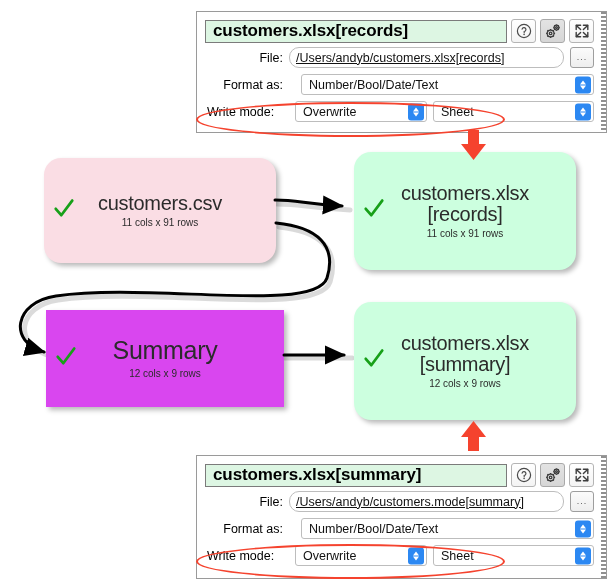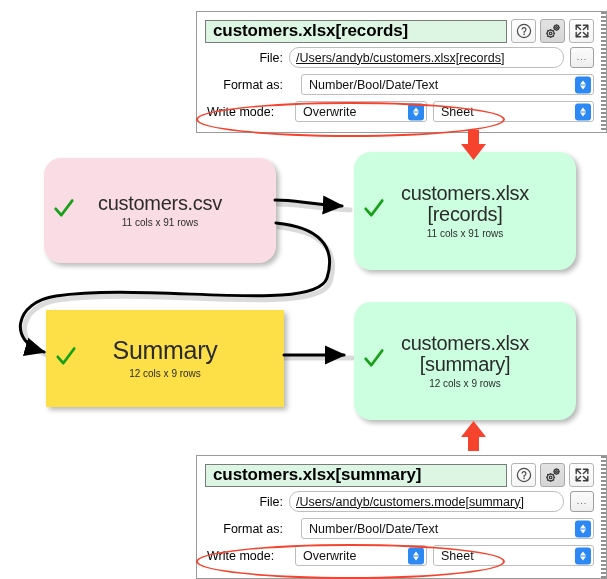--- a/index.html
+++ b/index.html
@@ -137,21 +137,21 @@
   .node{
     position:absolute;
     box-sizing:border-box;
     z-index:10;
     box-shadow:3px 3px 5px rgba(0,0,0,.28);
     display:flex;flex-direction:column;align-items:center;justify-content:center;
   }
   .node.rounded{border-radius:17px;}
   .node.pink{background:#fadde4;}
   .node.green{background:#ccffdf;}
-  .node.blue{background:#fde047;justify-content:center;}
+  .node.blue{background:#d946ef;justify-content:center;}
   .node .n-title{
     font-size:20px;color:#2b2b2b;line-height:1.02;text-align:center;
     letter-spacing:-0.3px;
   }
   .node .n-title .l2{display:block;}
   .node .n-sub{
     font-size:10px;color:#2b2b2b;text-align:center;margin-top:4px;
   }
   .node .tick{
     position:absolute;left:9px;top:50%;transform:translateY(-60%);

